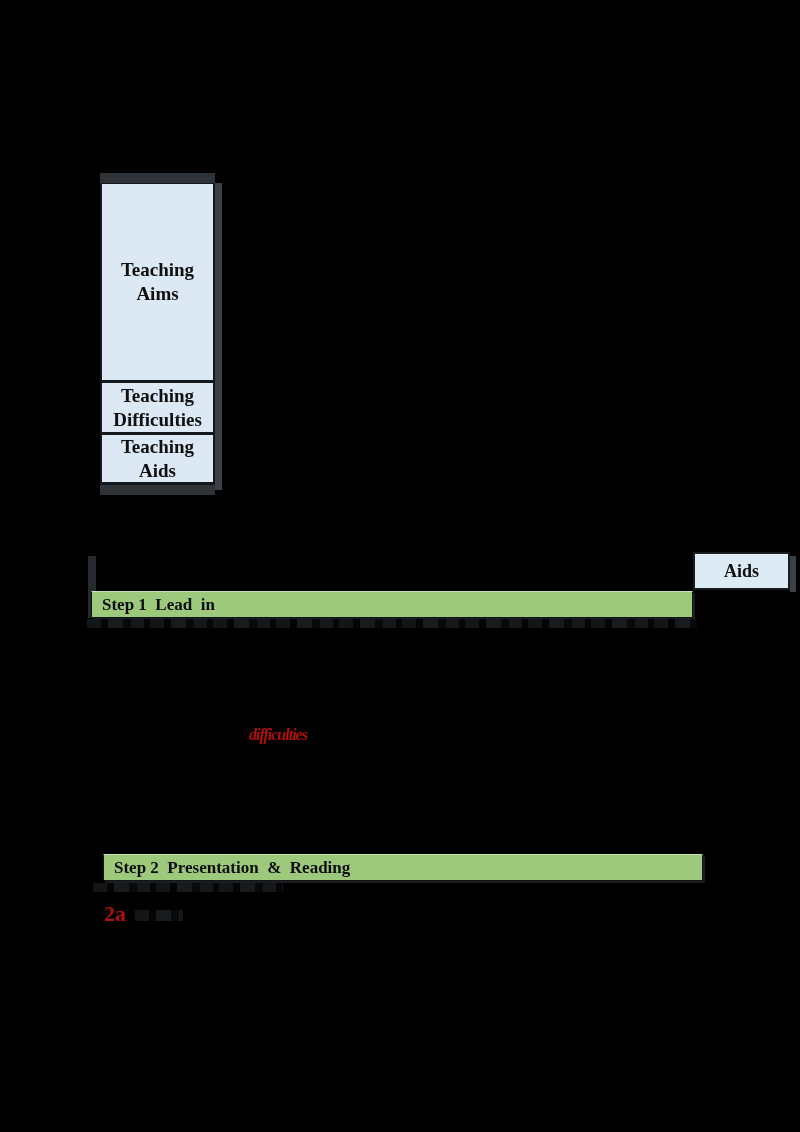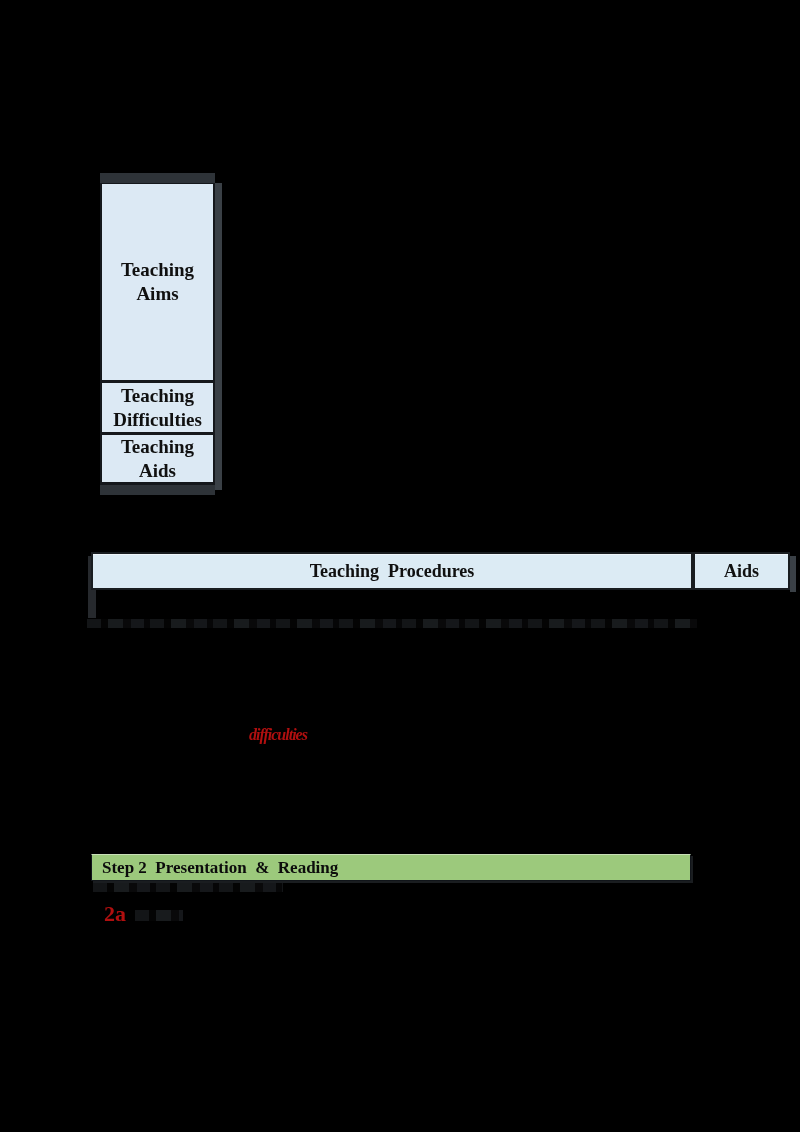--- a/index.html
+++ b/index.html
@@ -61,21 +61,21 @@
     background: #9cc97c;
     border: 1px solid #11151a;
     border-top: 1px solid #c9dfb8;
     display: flex; align-items: center;
     padding-left: 10px;
     font-weight: bold; font-size: 17px; color: #0c0c0c;
     white-space: pre;
     box-shadow: 2px 2px 0 #1a1d20;
   }
   #step-row-1 { left: 48px; top: 591px; width: 602px; height: 27px; }
-  #step-row-2 { left: 48px; top: 854px; width: 600px; height: 27px; }
+  #step-row-2 { left: 60px; top: 854px; width: 600px; height: 27px; }
 
   
   .obscured-line {
     position: absolute; height: 9px;
     background: repeating-linear-gradient(90deg,
       #16181a 0 14px, #050505 14px 21px,
       #1b1e21 21px 36px, #0a0b0c 36px 44px,
       #181a1d 44px 57px, #070708 57px 63px);
     filter: blur(0.6px);
     opacity: 0.9;
@@ -115,28 +115,28 @@
     <div class="info-cell" id="info-cell-aids">
       <span>Teaching
 Aids</span>
     </div>
     <div class="shadow-bar"></div>
     <div id="info-right-strip"></div>
   </div>
 
   <div id="proc-left-strip"></div>
 
-  <div class="proc-header-cell" id="proc-header-main">
-    <span>Teaching  Procedures</span>
-  </div>
   <div class="proc-header-cell" id="proc-header-tips">
     <span>Aids</span>
   </div>
   <div id="tips-right-strip"></div>
 
+  <div class="step-row" id="step-row-1">
+    <span>Step 1  Lead  in</span>
+  </div>
 
   <div class="obscured-line" id="obscured-line-1"></div>
 
   <span id="red-word">difficulties</span>
 
   <div class="step-row" id="step-row-2">
     <span>Step 2  Presentation  &amp;  Reading</span>
   </div>
 
   <div class="obscured-line" id="obscured-line-2"></div>

